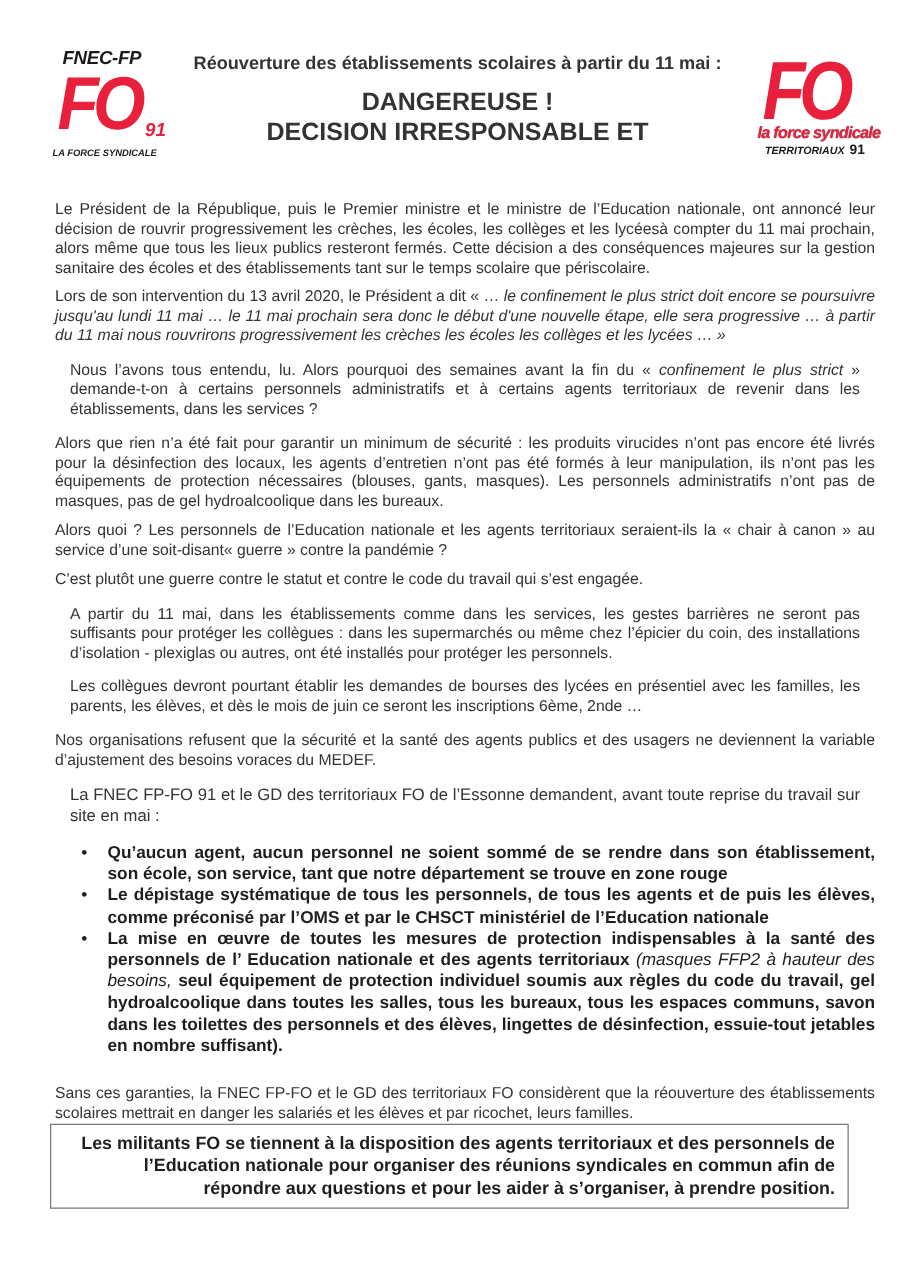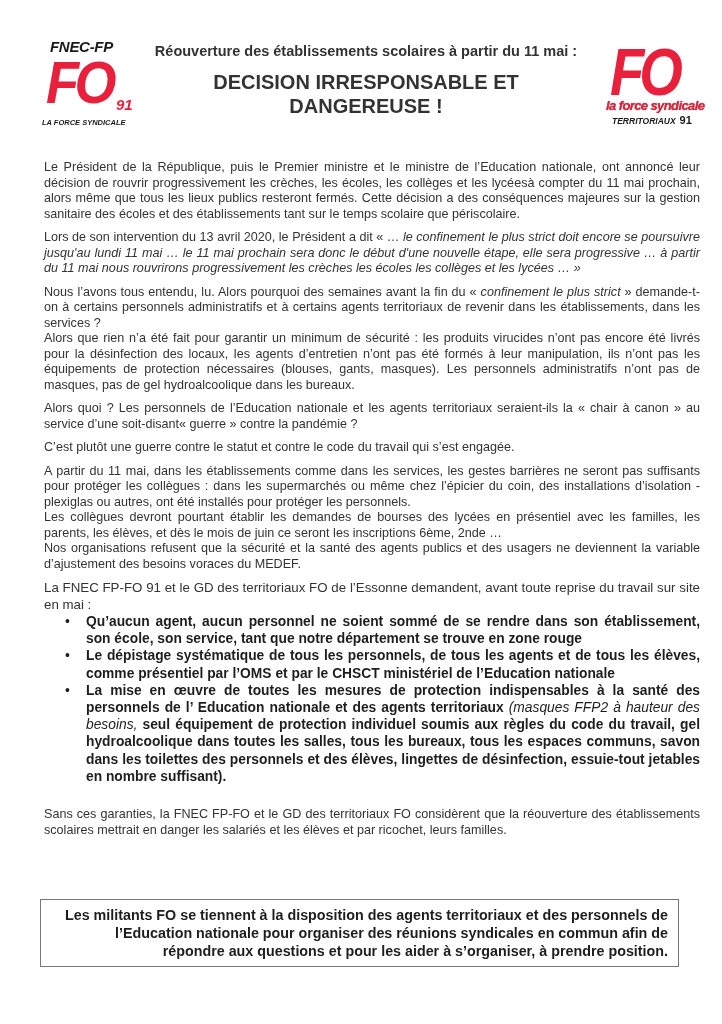--- a/index.html
+++ b/index.html
@@ -32,21 +32,21 @@
 
   .subtitle { position: absolute; left: 148px; top: 43px; width: 436px; text-align: center;
               font-weight: bold; font-size: 14.5px; color: #333; }
   .title { position: absolute; left: 148px; top: 70px; width: 436px; text-align: center;
            font-weight: bold; font-size: 20px; line-height: 24px; color: #333; }
 
   
   .body { position: absolute; left: 44px; top: 160px; width: 656px; font-size: 12.6px;
           line-height: 15.5px; text-align: justify; color: #333; }
   .body p { margin: 0 0 8px 0; }
-  .body p.tight { margin: 0; }
+  .body p.tight { margin: 12px; }
   .lead { font-weight: bold; font-size: 14.2px; line-height: 17px; color: #1e1e1e; }
   .it { font-style: italic; }
   ul.demands { margin: 0 0 22px 0; padding: 0 0 0 42px; list-style: none; }
   ul.demands li { position: relative; font-weight: bold; font-size: 13.8px; line-height: 17.2px;
                   color: #1e1e1e; text-align: justify; margin: 0; }
   ul.demands li .bullet { position: absolute; left: -21px; top: 0; font-weight: normal; }
   ul.demands li .it { font-weight: normal; }
 
   .callout { position: absolute; left: 40px; top: 899px; width: 639px; border: 1.5px solid #777;
              padding: 6px 10px; box-sizing: border-box; text-align: right; font-weight: bold;
@@ -63,22 +63,22 @@
 
   <div class="logo-left">
     <span class="fnec">FNEC-FP</span>
     <span class="fo">FO</span>
     <span class="num">91</span>
     <span class="tag">LA FORCE SYNDICALE</span>
   </div>
 
   <div class="subtitle">Réouverture des établissements scolaires à partir du 11 mai :</div>
   <div class="title">
+    <div>DANGEREUSE !</div>
     <div>DECISION IRRESPONSABLE ET</div>
-    <div>DANGEREUSE !</div>
   </div>
 
   <div class="logo-right">
     <span class="fo">FO</span>
     <span class="force">la force syndicale</span>
     <span class="terr"><span>TERRITORIAUX</span><span class="n">91</span></span>
   </div>
 
   <div class="body">
     <p>Le Président de la République, puis le Premier ministre et le ministre de l’Education nationale, ont annoncé leur décision de rouvrir progressivement les crèches, les écoles, les collèges et les lycéesà compter du 11 mai prochain, alors même que tous les lieux publics resteront fermés. Cette décision a des conséquences majeures sur la gestion sanitaire des écoles et des établissements tant sur le temps scolaire que périscolaire.</p>
@@ -86,21 +86,21 @@
     <p class="tight"><span>Nous l’avons tous entendu, lu. Alors pourquoi des semaines avant la fin du « </span><span class="it">confinement le plus strict</span><span> » demande-t-on à certains personnels administratifs et à certains agents territoriaux de revenir dans les établissements, dans les services ?</span></p>
     <p>Alors que rien n’a été fait pour garantir un minimum de sécurité : les produits virucides n’ont pas encore été livrés pour la désinfection des locaux, les agents d’entretien n’ont pas été formés à leur manipulation, ils n’ont pas les équipements de protection nécessaires (blouses, gants, masques). Les personnels administratifs n’ont pas de masques, pas de gel hydroalcoolique dans les bureaux.</p>
     <p>Alors quoi ? Les personnels de l’Education nationale et les agents territoriaux seraient-ils la « chair à canon » au service d’une soit-disant« guerre » contre la pandémie ?</p>
     <p>C’est plutôt une guerre contre le statut et contre le code du travail qui s’est engagée.</p>
     <p class="tight">A partir du 11 mai, dans les établissements comme dans les services, les gestes barrières ne seront pas suffisants pour protéger les collègues : dans les supermarchés ou même chez l’épicier du coin, des installations d’isolation - plexiglas ou autres, ont été installés pour protéger les personnels.</p>
     <p class="tight">Les collègues devront pourtant établir les demandes de bourses des lycées en présentiel avec les familles, les parents, les élèves, et dès le mois de juin ce seront les inscriptions 6ème, 2nde …</p>
     <p>Nos organisations refusent que la sécurité et la santé des agents publics et des usagers ne deviennent la variable d’ajustement des besoins voraces du MEDEF.</p>
     <p class="tight" style="font-size:13.3px;line-height:16.5px;">La FNEC FP-FO 91 et le GD des territoriaux FO de l’Essonne demandent, avant toute reprise du travail sur site en mai :</p>
     <ul class="demands">
       <li><span class="bullet">•</span><span>Qu’aucun agent, aucun personnel ne soient sommé de se rendre dans son établissement, son école, son service, tant que notre département se trouve en zone rouge</span></li>
-      <li><span class="bullet">•</span><span>Le dépistage systématique de tous les personnels, de tous les agents et de tous les élèves, comme présentiel par l’OMS et par le CHSCT ministériel de l’Education nationale</span></li>
+      <li><span class="bullet">•</span><span>Le dépistage systématique de tous les personnels, de tous les agents et de puis les élèves, comme préconisé par l’OMS et par le CHSCT ministériel de l’Education nationale</span></li>
       <li><span class="bullet">•</span><span>La mise en œuvre de toutes les mesures de protection indispensables à la santé des personnels de l’ Education nationale et des agents territoriaux </span><span class="it">(masques FFP2 à hauteur des besoins,</span><span> seul équipement de protection individuel soumis aux règles du code du travail, gel hydroalcoolique dans toutes les salles, tous les bureaux, tous les espaces communs, savon dans les toilettes des personnels et des élèves, lingettes de désinfection, essuie-tout jetables en nombre suffisant).</span></li>
     </ul>
     <p>Sans ces garanties, la FNEC FP-FO et le GD des territoriaux FO considèrent que la réouverture des établissements scolaires mettrait en danger les salariés et les élèves et par ricochet, leurs familles.</p>
   </div>
 
   <div class="callout">Les militants FO se tiennent à la disposition des agents territoriaux et des personnels de l’Education nationale pour organiser des réunions syndicales en commun afin de répondre aux questions et pour les aider à s’organiser, à prendre position.</div>
 
   <div class="contacts">
     <span>Contacts : FNEC FP-FO : 06 08 91 03 18</span><span class="sep">-</span><span>Groupement des territoriaux 91 : 06 74 51 14 57</span>
   </div>

